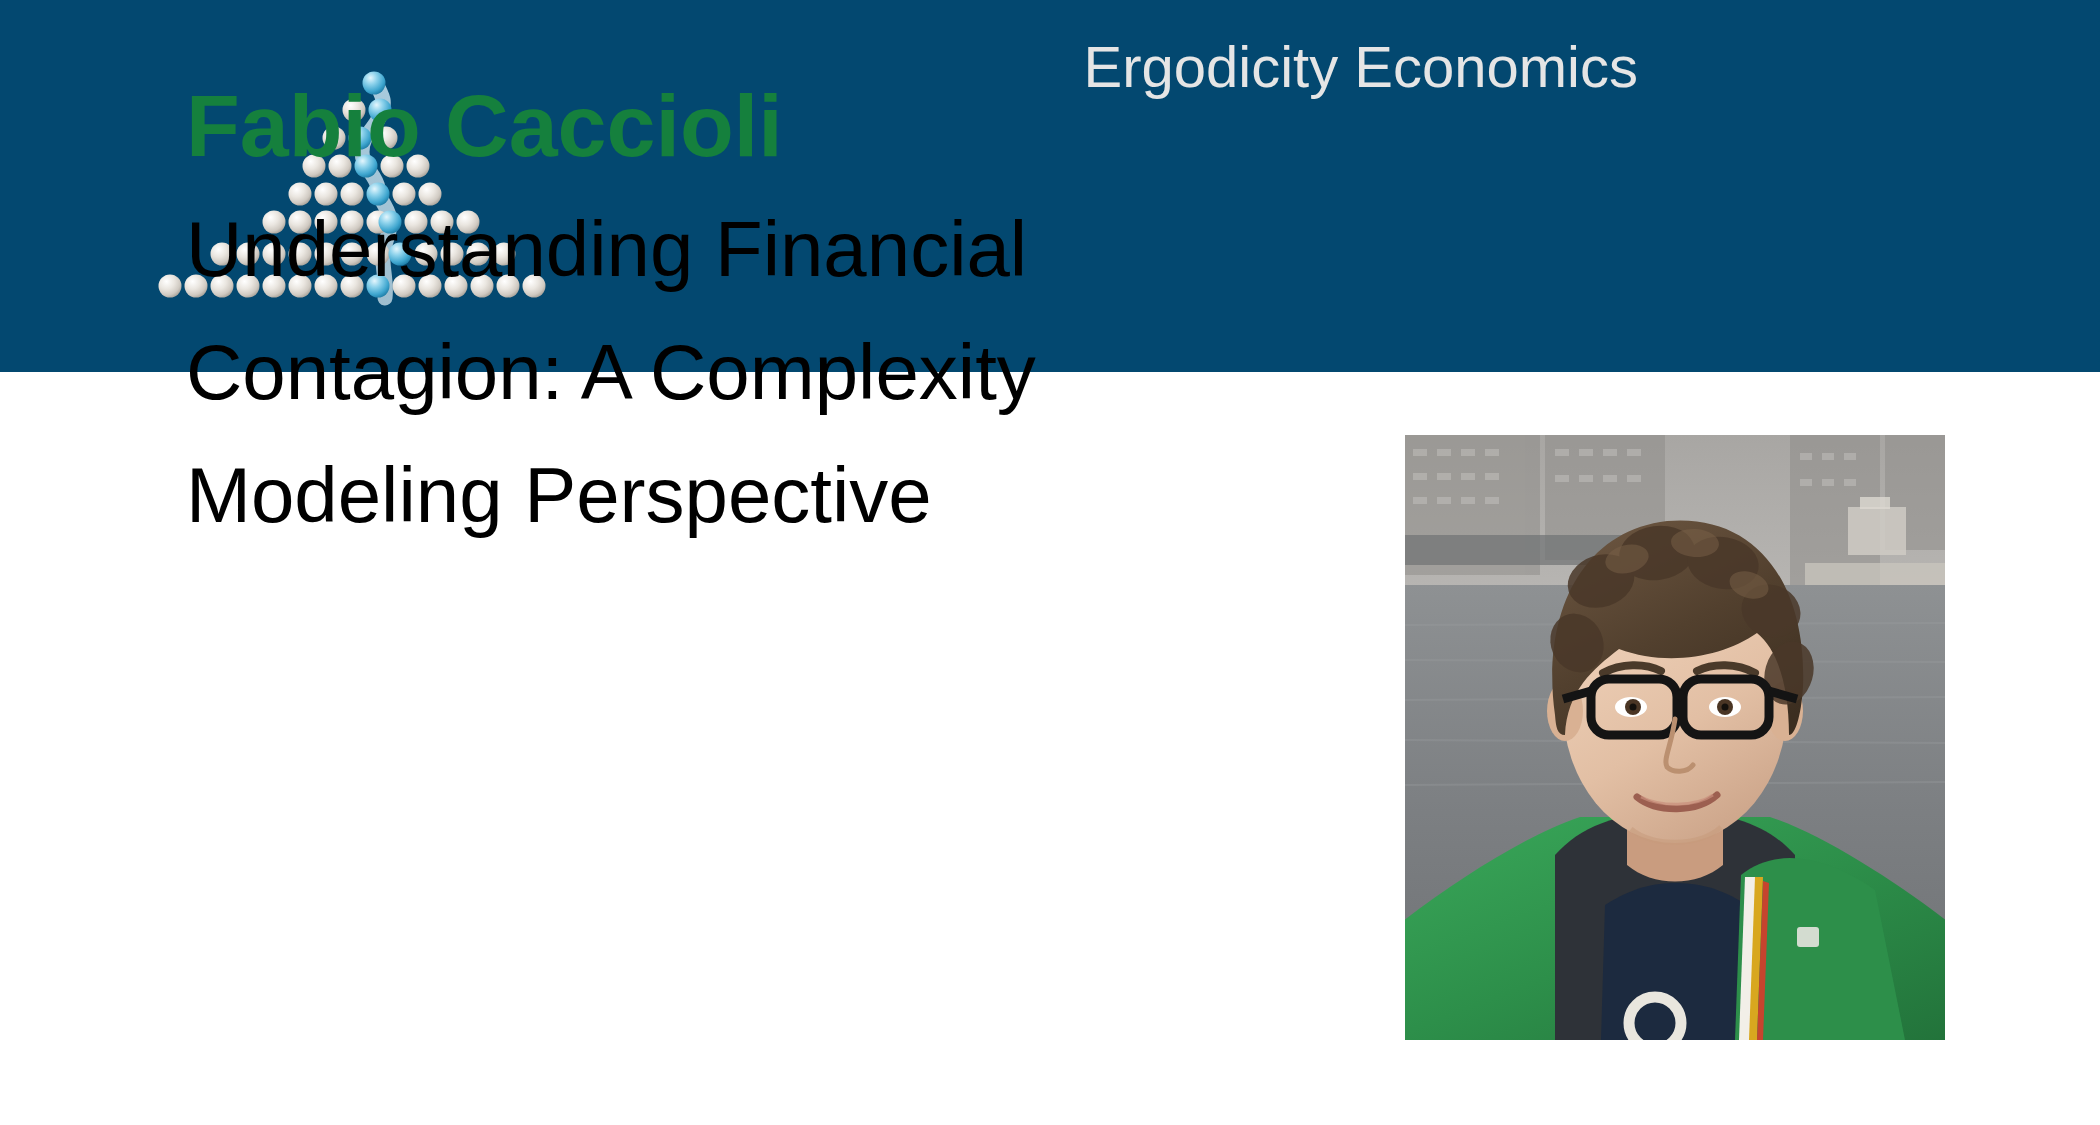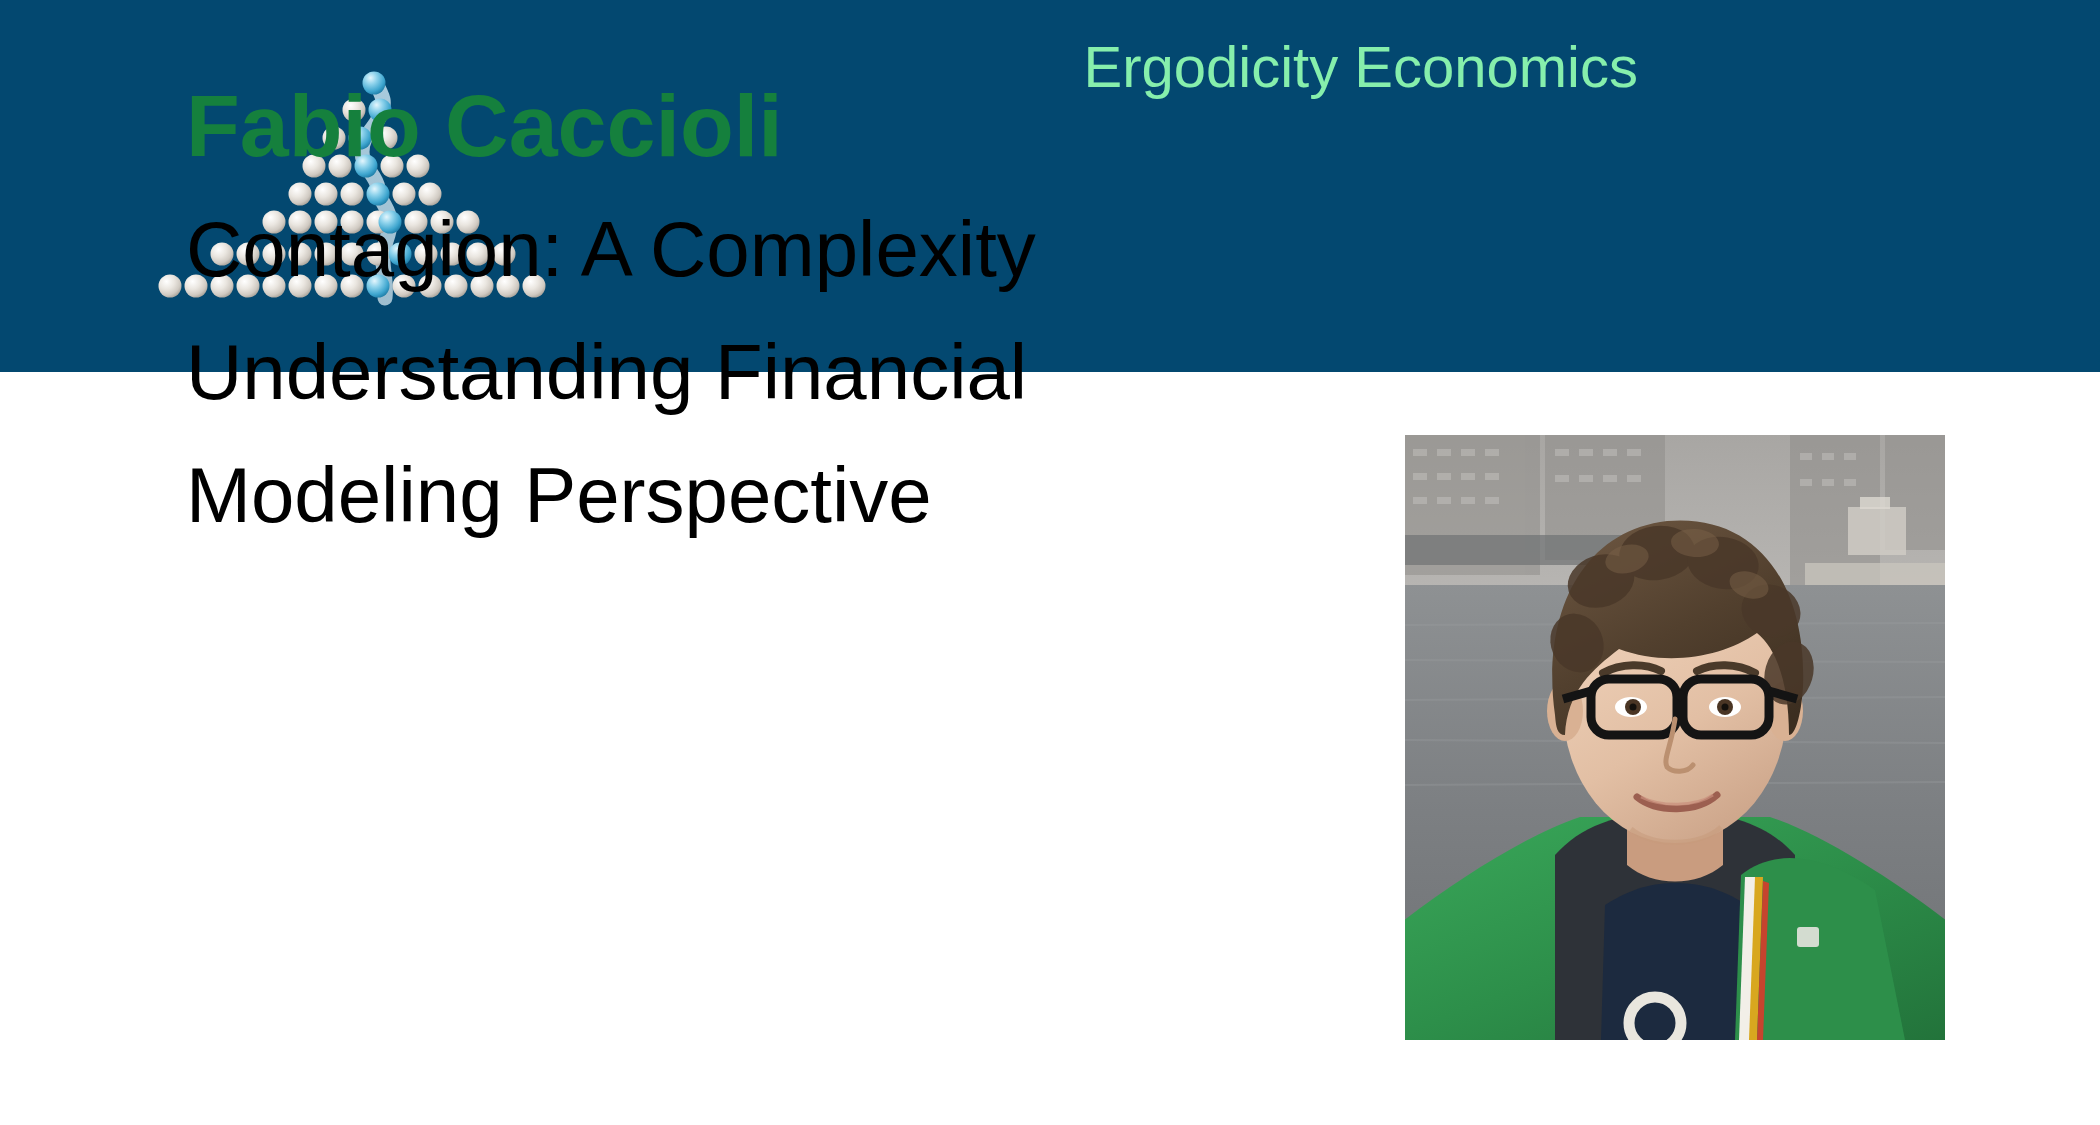--- a/index.html
+++ b/index.html
@@ -34,21 +34,21 @@
   }
   #logo svg { display: block; width: 100%; height: 100%; }
 
   
   #header-title-block {
     position: absolute;
     left: 0;
     top: 0;
     width: 1660px;
     text-align: right;
-    color: #86efac;
+    color: #e5e5e5;
   }
   #eyebrow {
     font-size: 58px;
     line-height: 1;
     letter-spacing: 0px;
     padding-top: 38px;
     padding-right: 22px;
     white-space: nowrap;
   }
   #series-title {
@@ -204,22 +204,22 @@
 
   <div id="header-title-block">
     <div id="eyebrow">Ergodicity Economics</div>
   </div>
 </div>
 
 <div id="body-area"></div>
 
 <div id="speaker-block">
   <div id="speaker-name">Fabio Caccioli</div>
+  <div class="talk-line">Understanding Financial</div>
   <div class="talk-line">Contagion: A Complexity</div>
-  <div class="talk-line">Understanding Financial</div>
   <div class="talk-line">Modeling Perspective</div>
 </div>
 
 <div id="speaker-photo">
   <svg viewBox="0 0 540 605" xmlns="http://www.w3.org/2000/svg">
     <defs>
       <linearGradient id="sky" x1="0" y1="0" x2="0" y2="1">
         <stop offset="0%" stop-color="#a8a6a3"></stop>
         <stop offset="100%" stop-color="#b9b7b4"></stop>
       </linearGradient>

